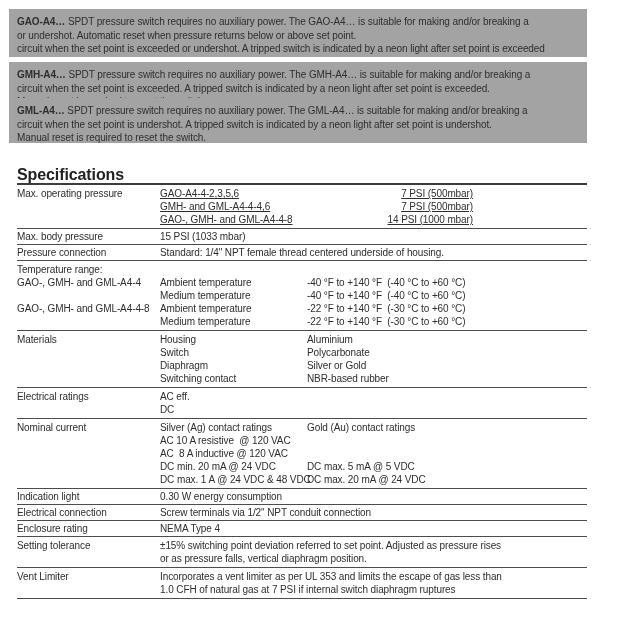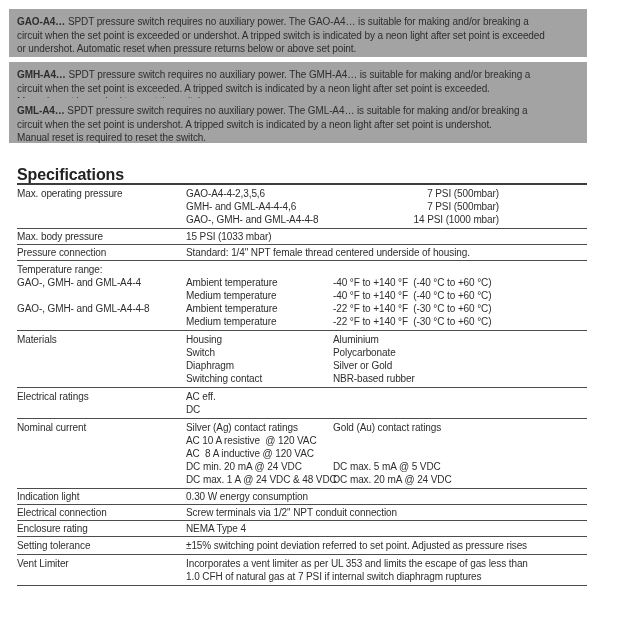--- a/index.html
+++ b/index.html
@@ -26,39 +26,39 @@
     position:absolute; left:17px; top:183px; width:570px;
     border-top:2px solid #3c3c3c;
   }
   .row {
     display:flex; align-items:flex-start;
     border-bottom:1px solid #4c4c4c;
     padding:1px 0;
     line-height:13px;
   }
   .row.ml { padding:2px 0; }
-  .c1 { width:169px; flex:none; white-space:pre; }
+  .c1 { width:143px; flex:none; white-space:pre; }
   .c2 { width:147px; flex:none; white-space:pre; }
   .c3 { flex:1; white-space:pre; }
   .val { flex:1; white-space:pre; }
   .stack { display:flex; flex-direction:column; }
-  .pairs { width:313px; display:flex; flex-direction:column; }
+  .pairs { width:313px; display:flex; flex-direction:column;text-decoration:underline; }
   .pair { display:flex; justify-content:space-between; }
   .pair .pv { text-align:right; white-space:pre; }
   .pair .pl { white-space:pre; }
   .tline { display:flex; }
   .tline .c3 { text-align:right; padding-right:12px; }
 </style>
 </head>
 <body>
 
 <div class="intro-box" style="top:9px;height:48px">
   <div class="line"><span class="b">GAO-A4…</span><span> SPDT pressure switch requires no auxiliary power. The GAO-A4… is suitable for making and/or breaking a</span></div>
+  <div class="line">or undershot. Automatic reset when pressure returns below or above set point.</div>
   <div class="line">circuit when the set point is exceeded or undershot. A tripped switch is indicated by a neon light after set point is exceeded</div>
-  <div class="line">or undershot. Automatic reset when pressure returns below or above set point.</div>
 </div>
 
 <div class="intro-box" style="top:62px;height:45px">
   <div class="line"><span class="b">GMH-A4…</span><span> SPDT pressure switch requires no auxiliary power. The GMH-A4… is suitable for making and/or breaking a</span></div>
   <div class="line">circuit when the set point is exceeded. A tripped switch is indicated by a neon light after set point is exceeded.</div>
   <div class="line">Manual reset is required to reset the switch.</div>
 </div>
 
 <div class="intro-box" style="top:98px;height:45px">
   <div class="line"><span class="b">GML-A4…</span><span> SPDT pressure switch requires no auxiliary power. The GML-A4… is suitable for making and/or breaking a</span></div>
@@ -180,20 +180,21 @@
 
   <div class="row">
     <div class="c1">Enclosure rating</div>
     <div class="val">NEMA Type 4</div>
   </div>
 
   <div class="row ml">
     <div class="c1">Setting tolerance</div>
     <div class="val stack">
       <span>±15% switching point deviation referred to set point. Adjusted as pressure rises</span>
+      <span>or as pressure falls, vertical diaphragm position.</span>
     </div>
   </div>
 
   <div class="row ml">
     <div class="c1">Vent Limiter</div>
     <div class="val stack">
       <span>Incorporates a vent limiter as per UL 353 and limits the escape of gas less than</span>
       <span>1.0 CFH of natural gas at 7 PSI if internal switch diaphragm ruptures</span>
     </div>
   </div>

